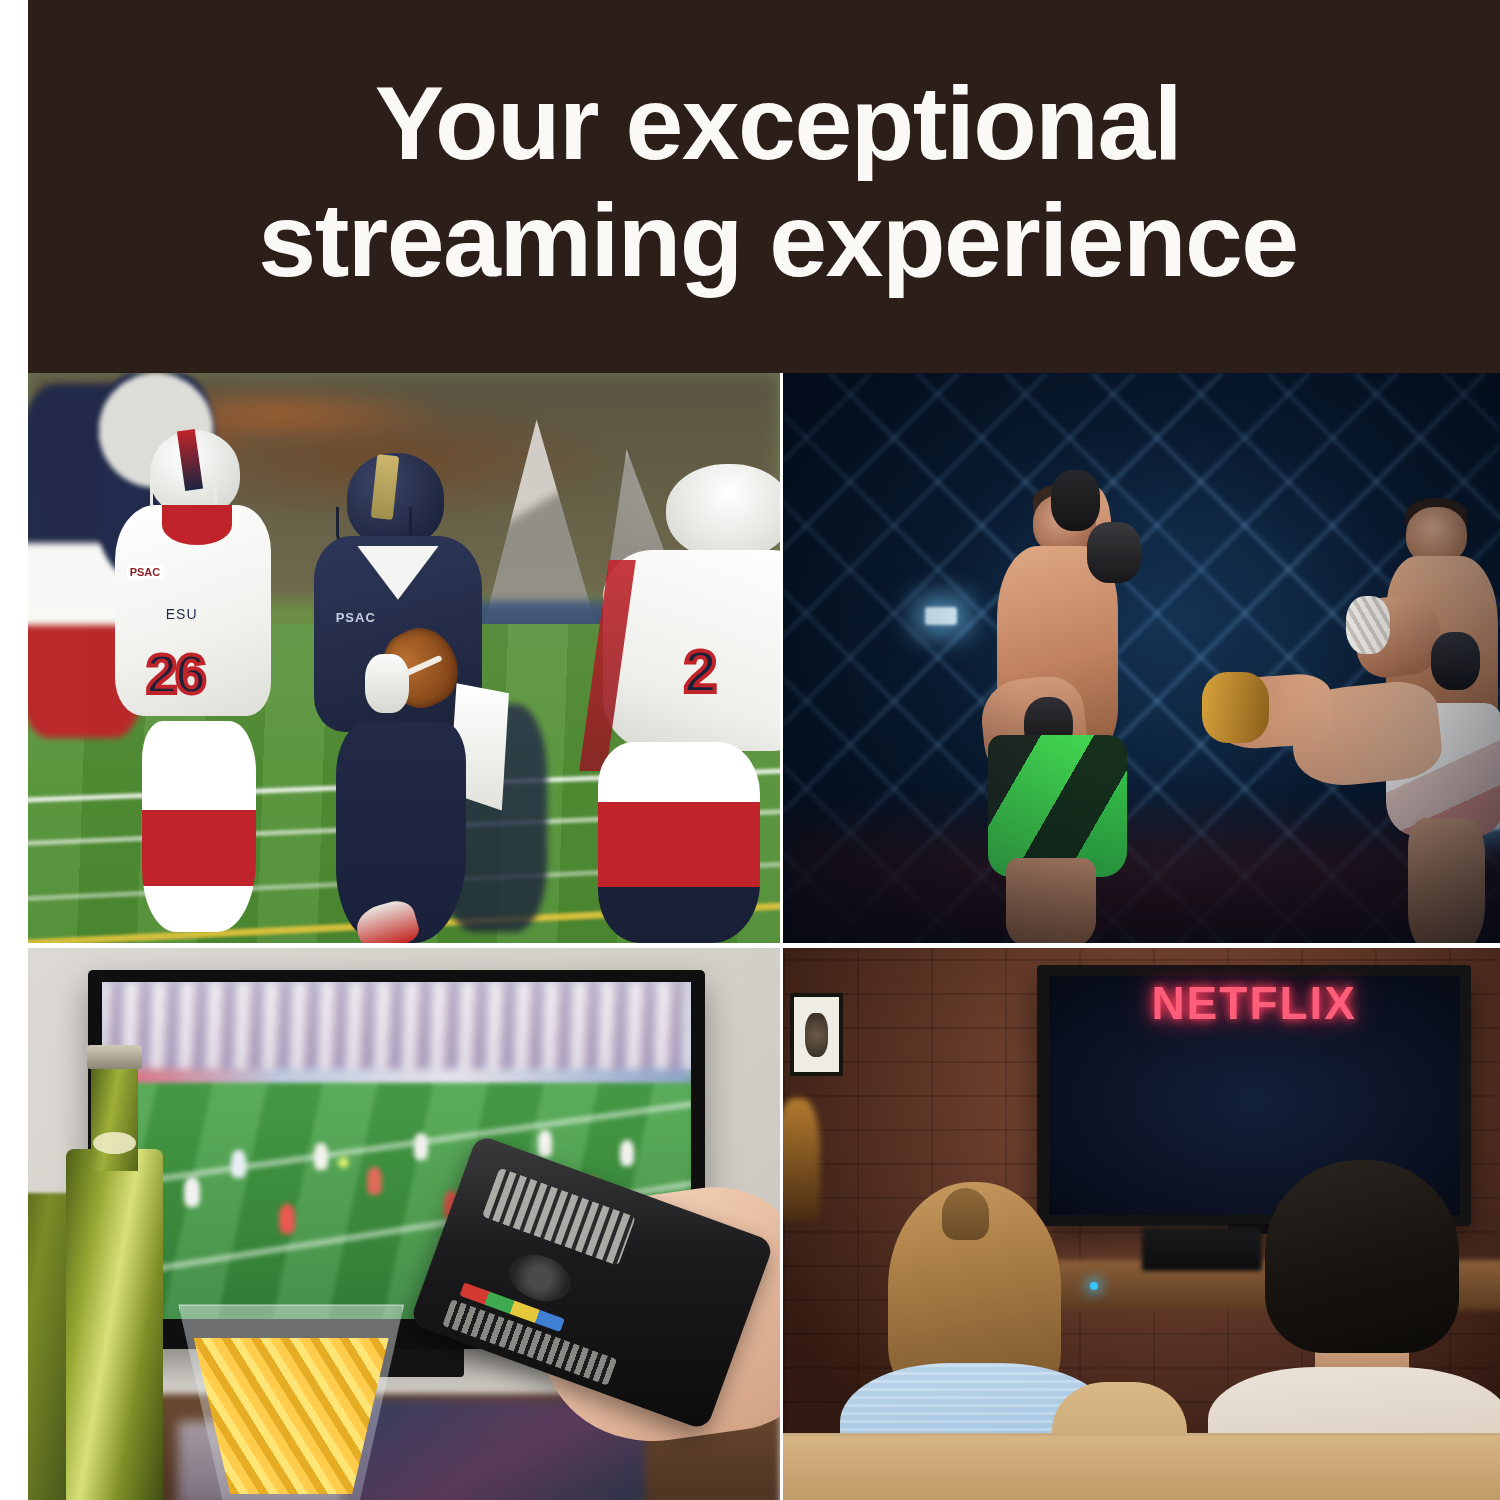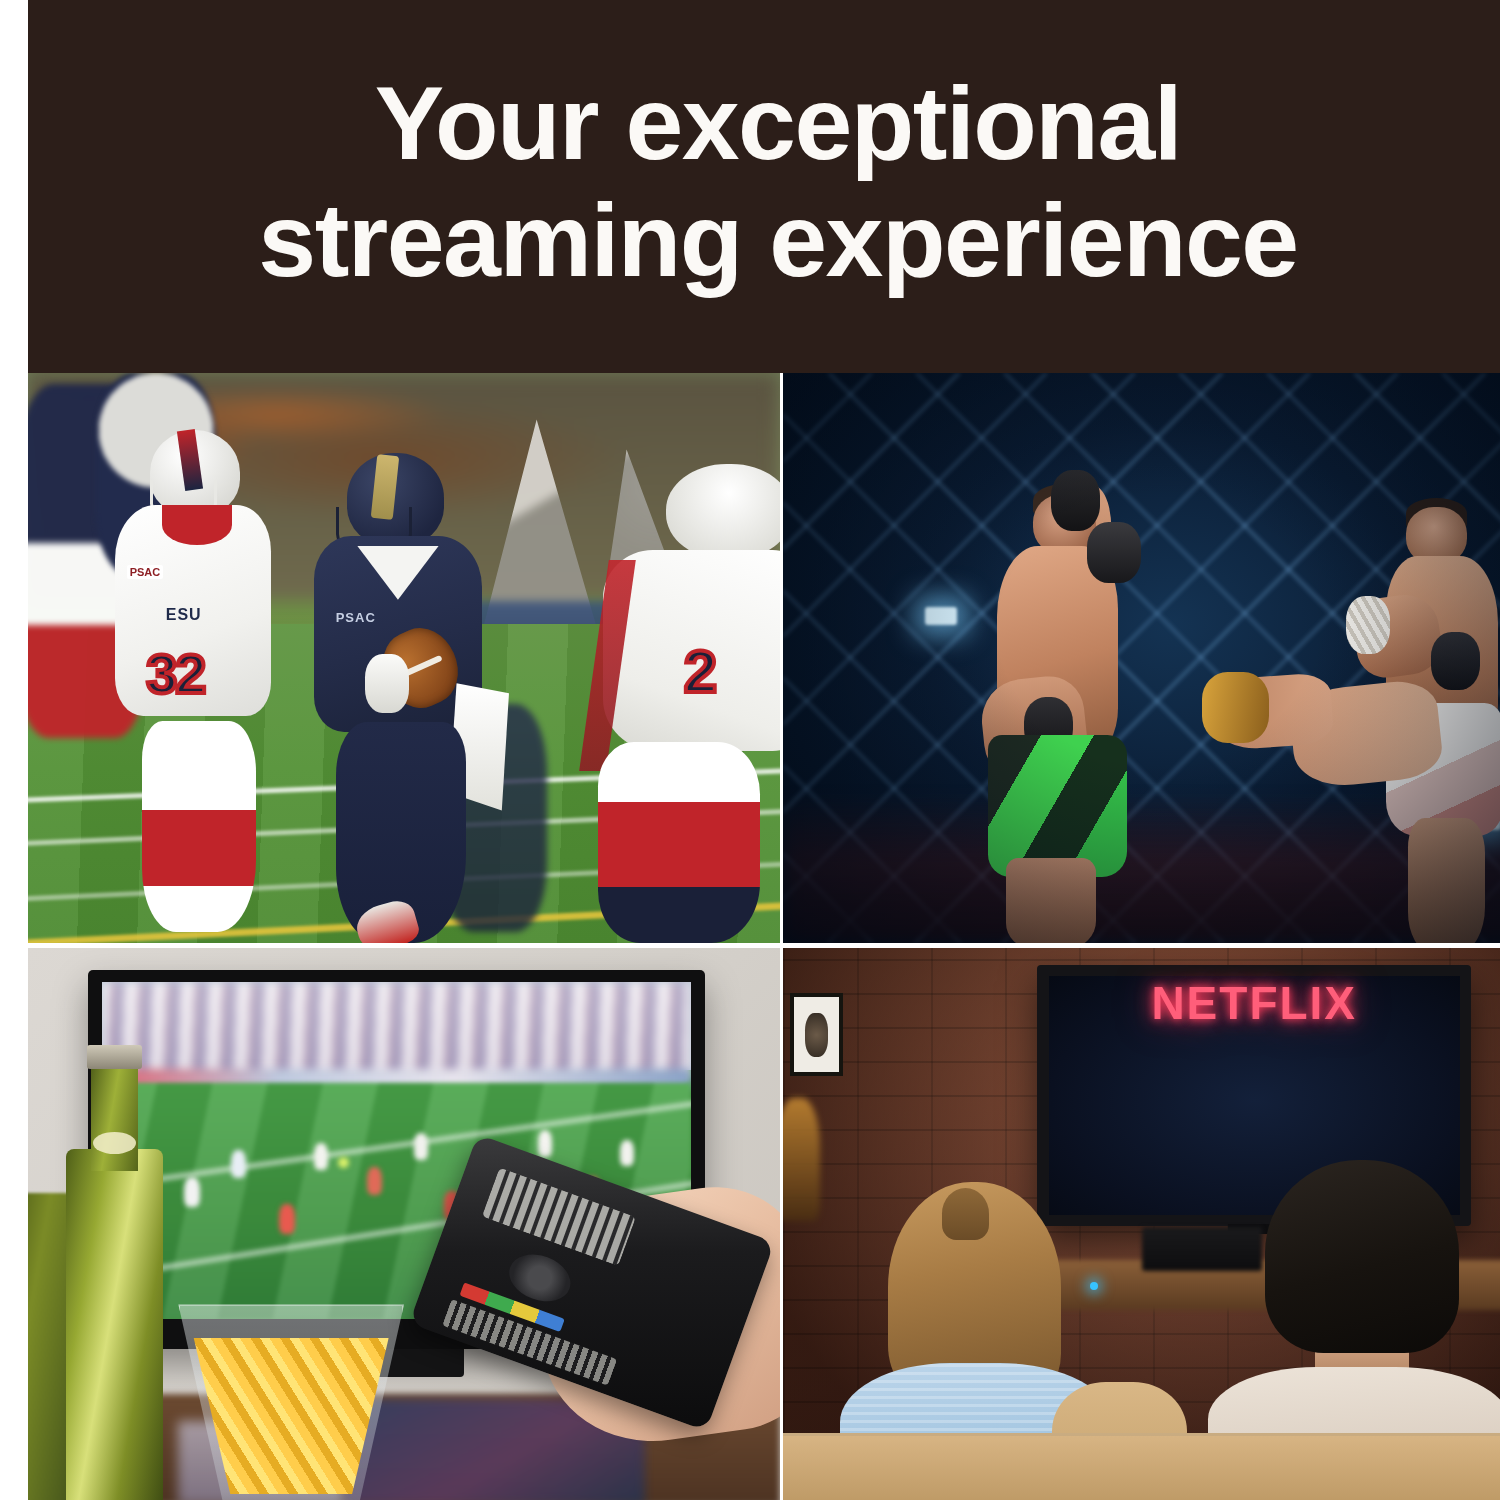--- a/index.html
+++ b/index.html
@@ -166,21 +166,21 @@
   }
   .d-collar {
     position:absolute; left:30%; top:15%; width:36%; height:8%;
     background:#c0242a; border-radius:0 0 50% 50%;
   }
   .d-psac {
     position:absolute; left:12%; top:27%; font-size:11px; font-weight:bold;
     color:#8d1f24; background:#fff; padding:1px 3px; border-radius:2px;
   }
   .d-esu {
-    position:absolute; left:32%; top:35%; font-size:16px; font-weight:bold;
+    position:absolute; left:32%; top:35%; font-size:14px; font-weight:normal;
     color:#1f2a4a; letter-spacing:1px;
   }
   .d-num {
     position:absolute; left:22%; top:42%; font-size:56px; font-weight:bold;
     color:#1a2038; -webkit-text-stroke:4px #c0242a; letter-spacing:-2px;
   }
   .d-legs {
     position:absolute; left:20%; top:58%; width:58%; height:42%;
     background:linear-gradient(#ffffff 0 42%, #c0242a 42% 78%, #ffffff 78% 100%);
     border-radius:18% 24% 34% 30%;
@@ -557,21 +557,21 @@
       <div class="player p-bgM"></div>
 
       <div class="player p-d32">
         <div class="d-helmet"></div>
         <div class="d-helm-stripe"></div>
         <div class="d-mask"></div>
         <div class="d-jersey"></div>
         <div class="d-collar"></div>
         <div class="d-psac">PSAC</div>
         <div class="d-esu">ESU</div>
-        <div class="d-num">32</div>
+        <div class="d-num">26</div>
         <div class="d-legs"></div>
       </div>
 
       <div class="player p-carrier">
         <div class="pc-helmet"></div>
         <div class="pc-stripe"></div>
         <div class="pc-facemask"></div>
         <div class="pc-jersey"></div>
         <div class="pc-vneck"></div>
         <div class="pc-psac">PSAC</div>

